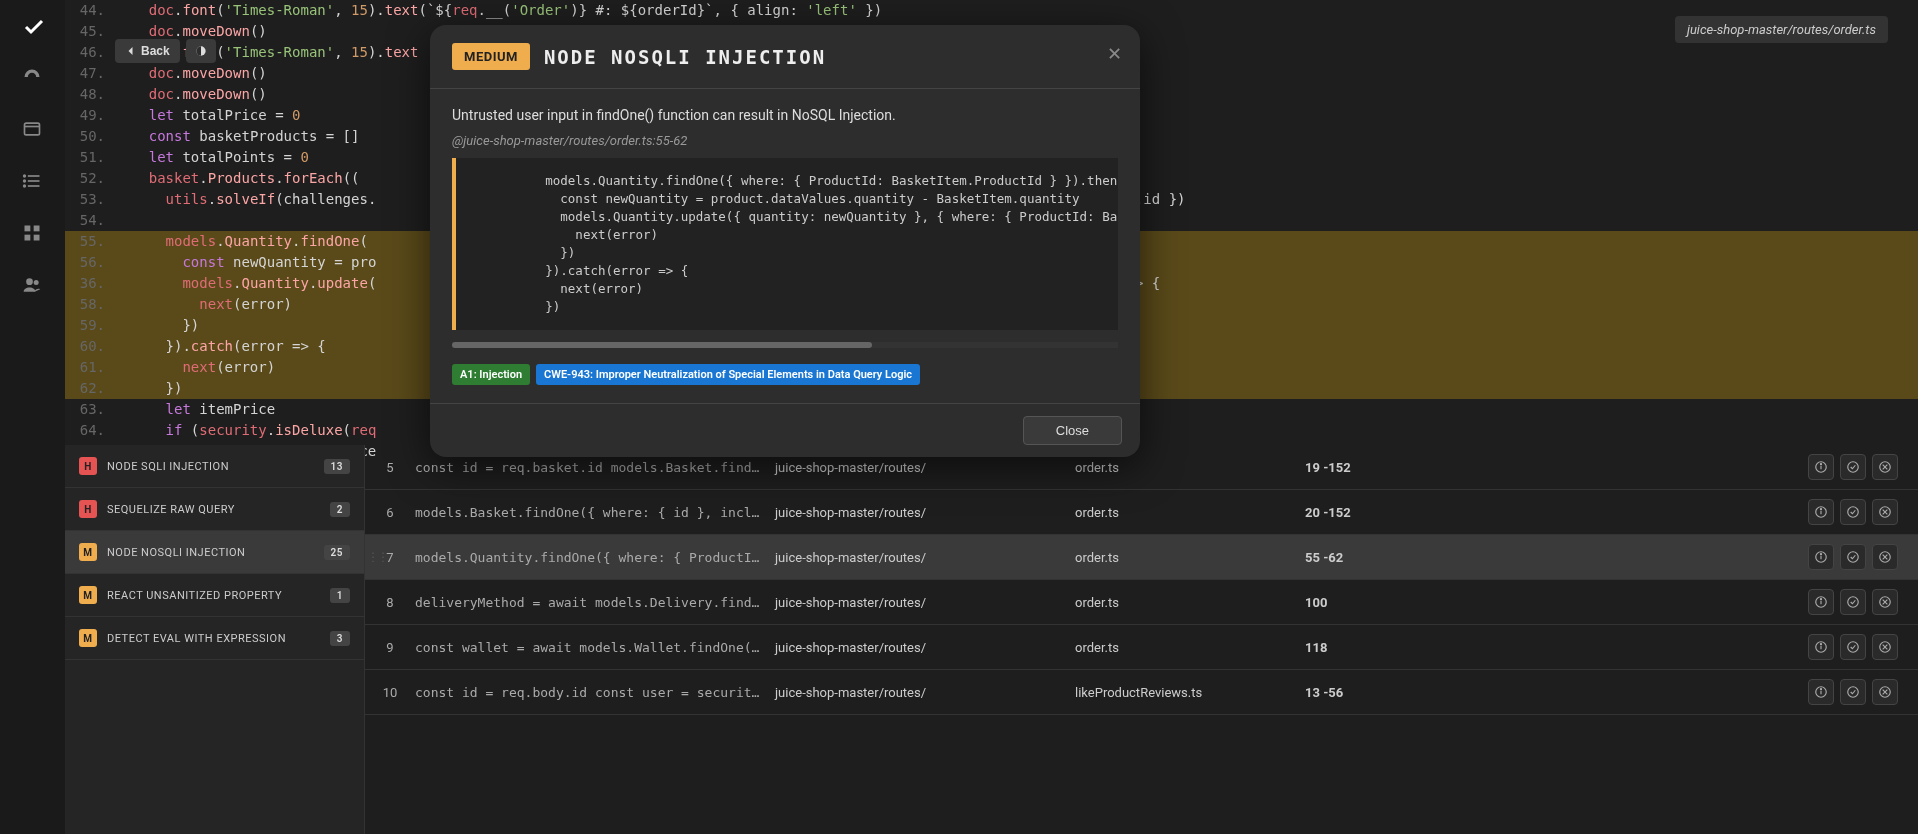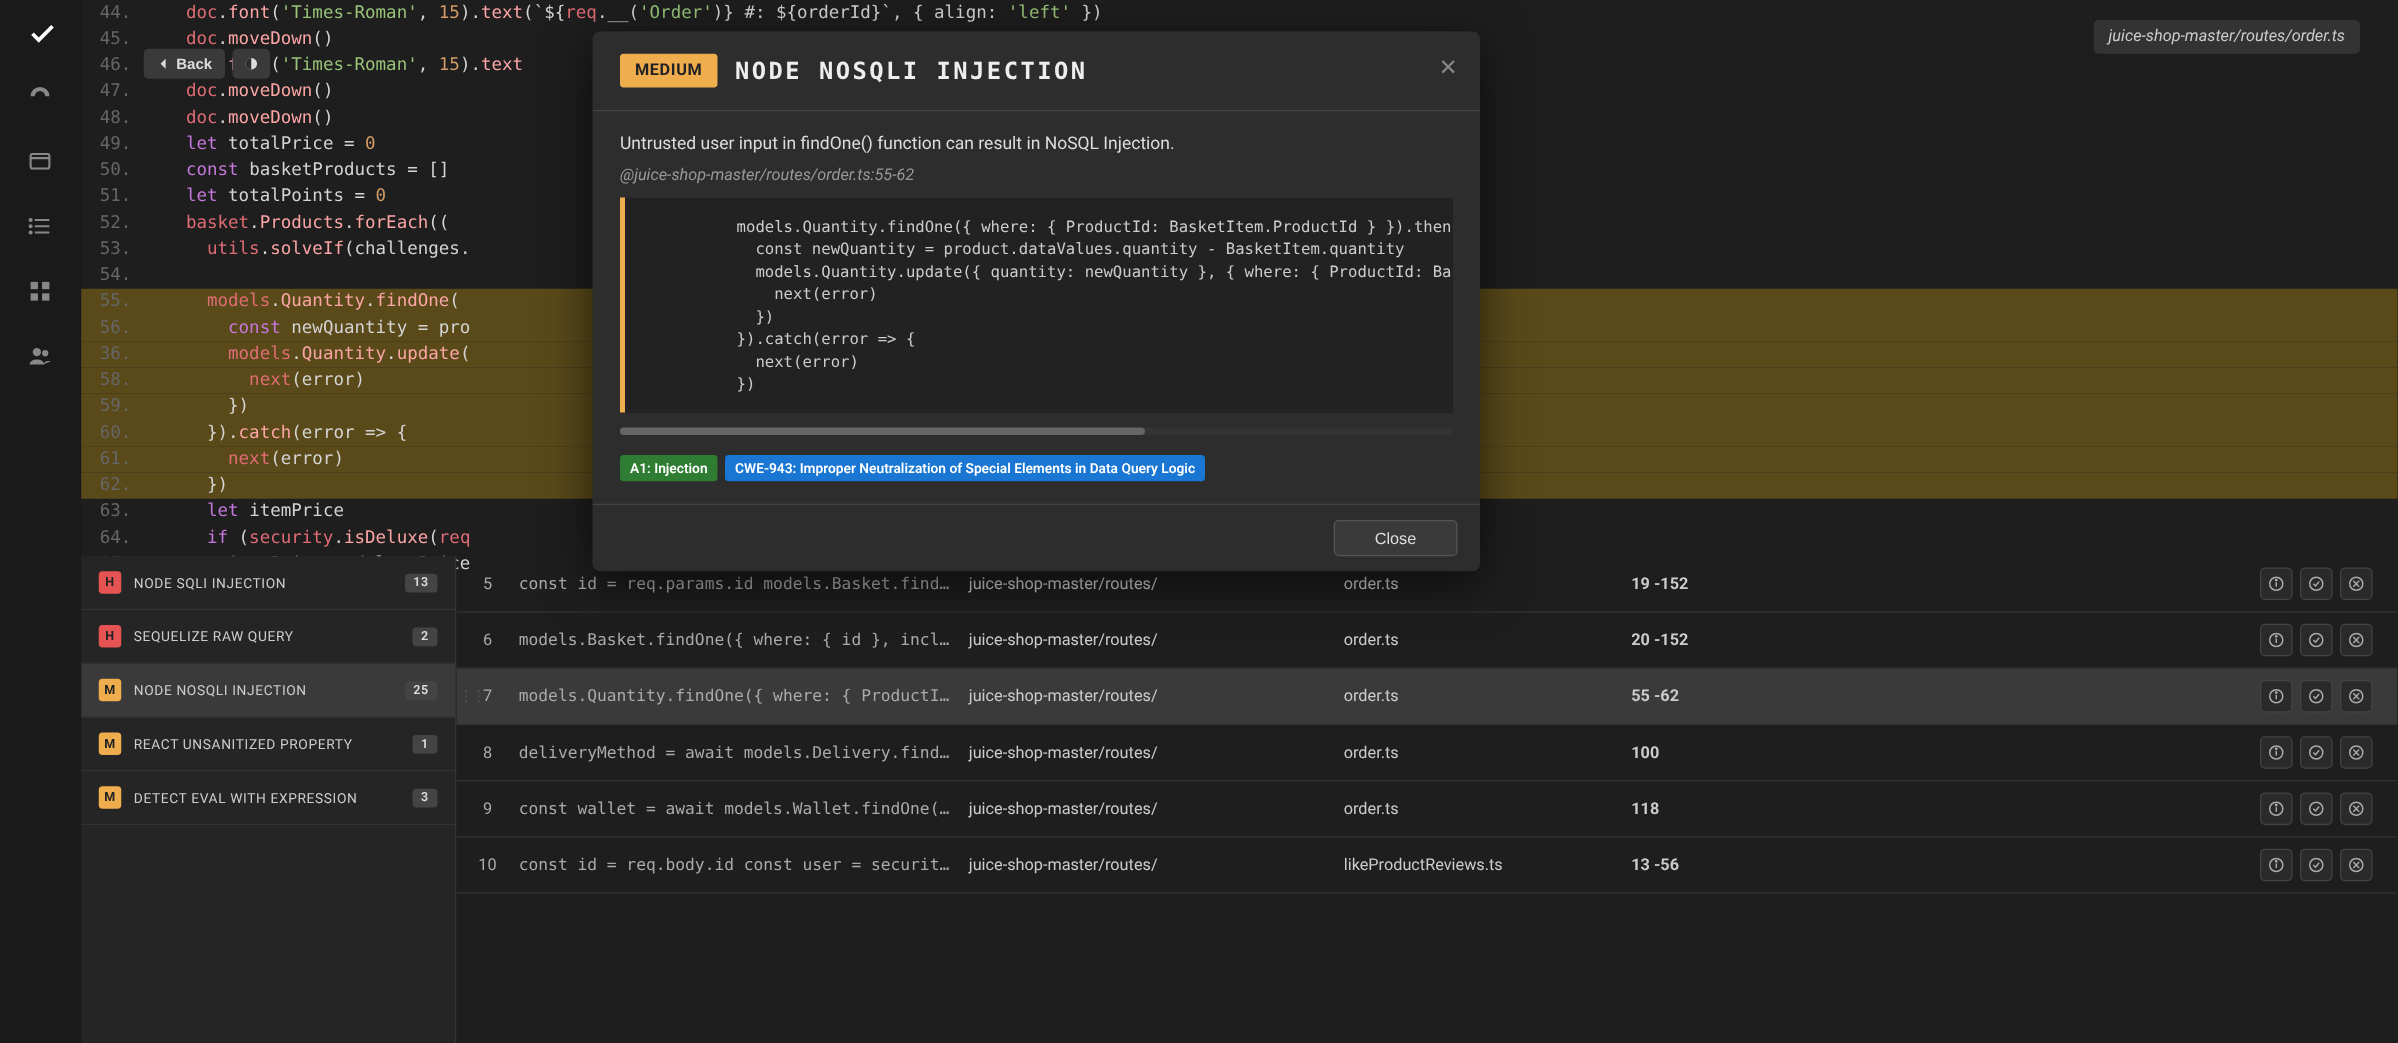--- a/index.html
+++ b/index.html
@@ -187,24 +187,23 @@
   color: #aaa;
 }
 
 
 .modal-overlay {
   position: absolute;
   left: 430px;
   top: 25px;
   width: 710px;
   background: #2d2d2d;
-  border-radius: 6px;
+  border-radius: 16px;
   z-index: 100;
   box-shadow: 0 10px 40px rgba(0,0,0,.6);
-  margin-left: 44px;
 }
 .modal-header {
   padding: 18px 22px;
   border-bottom: 1px solid #444;
   display: flex;
   align-items: center;
   position: relative;
 }
 .sev-pill {
   background: #f0ad4e;
@@ -399,21 +398,21 @@
         </div>
         <div class="finding-cat">
           <span class="sev-badge sev-M">M</span>
     <span class="cat-name">DETECT EVAL WITH EXPRESSION</span>
     <span class="cat-count">3</span>
         </div>
       </div>
     <div class="finding-table" id="finding-table">
         <div class="ft-row">
     <div class="ft-num">5</div>
-    <div class="ft-snippet">const id = req.params.id models.Basket.findOn…</div>
+    <div class="ft-snippet">const id = req.basket.id models.Basket.findOn…</div>
     <div class="ft-path">juice-shop-master/routes/</div>
     <div class="ft-file">order.ts</div>
     <div class="ft-lines">19 -152</div>
     <div class="ft-actions">
       <span class="ft-act">
               <svg width="14" height="14" viewBox="0 0 24 24" fill="none" stroke="currentColor" stroke-width="2">
                 <circle cx="12" cy="12" r="9"></circle>
                 <line x1="12" y1="10" x2="12" y2="16"></line>
                 <circle cx="12" cy="7" r="1" fill="currentColor"></circle>
               </svg>

